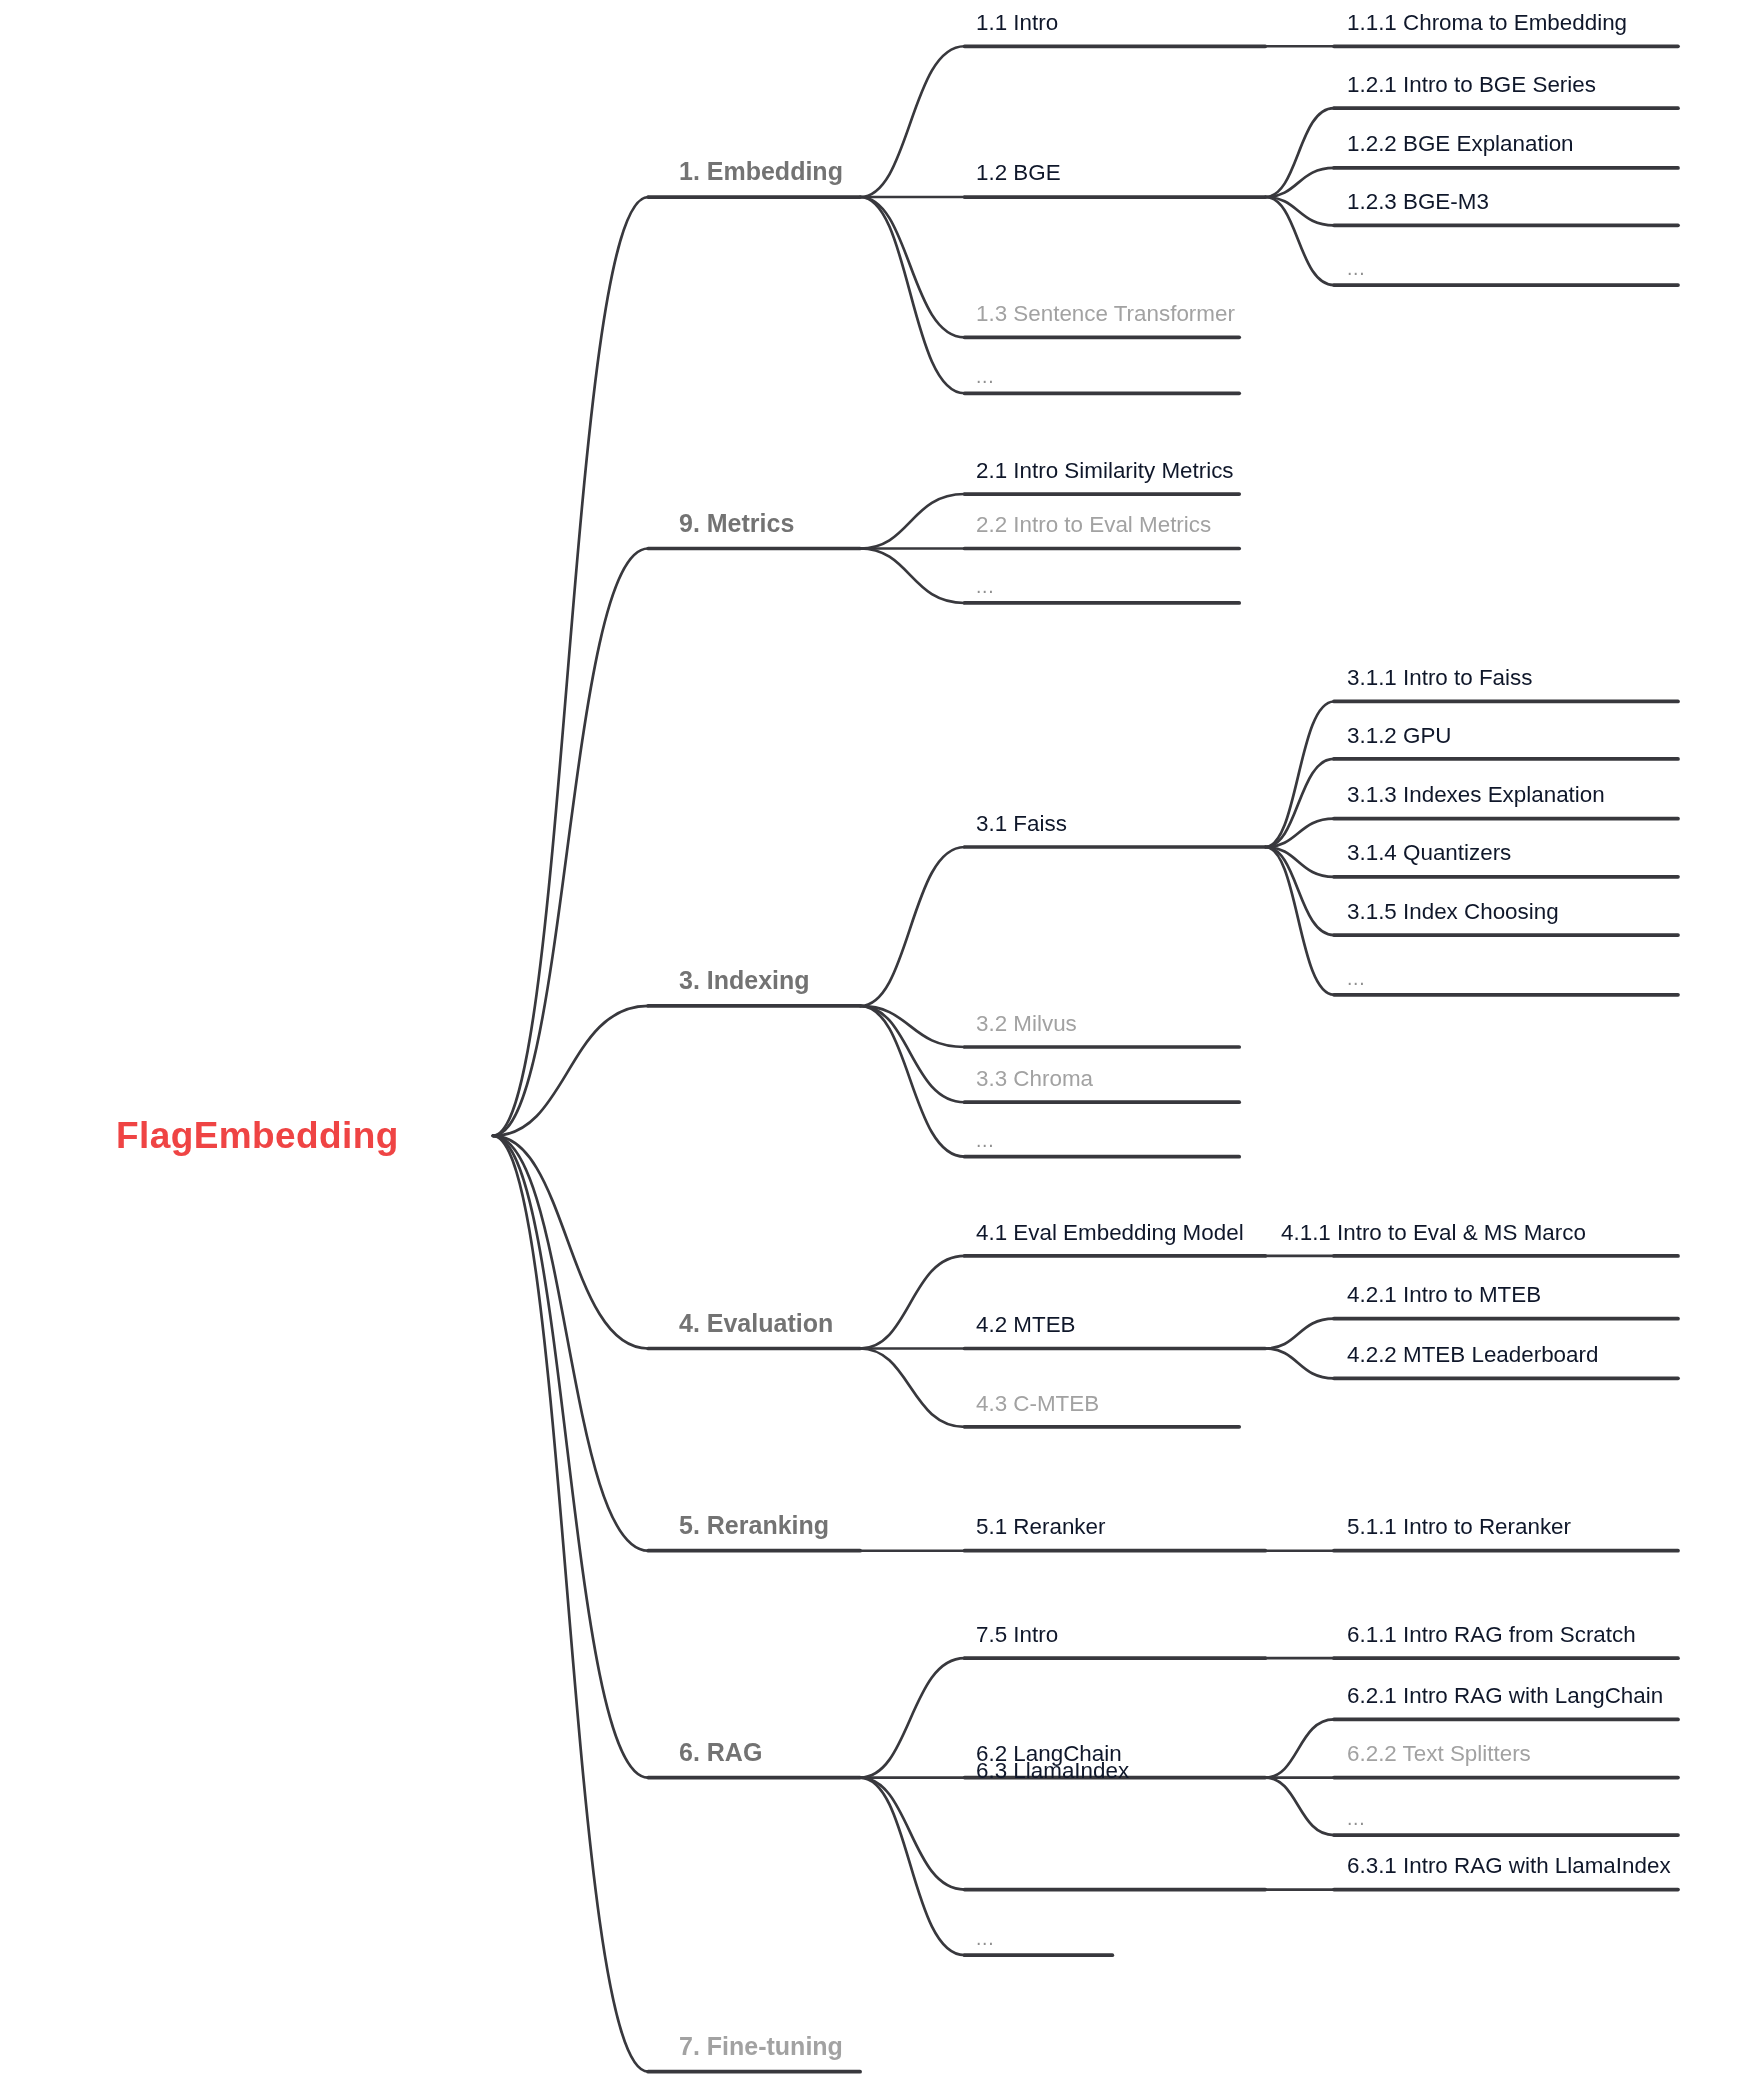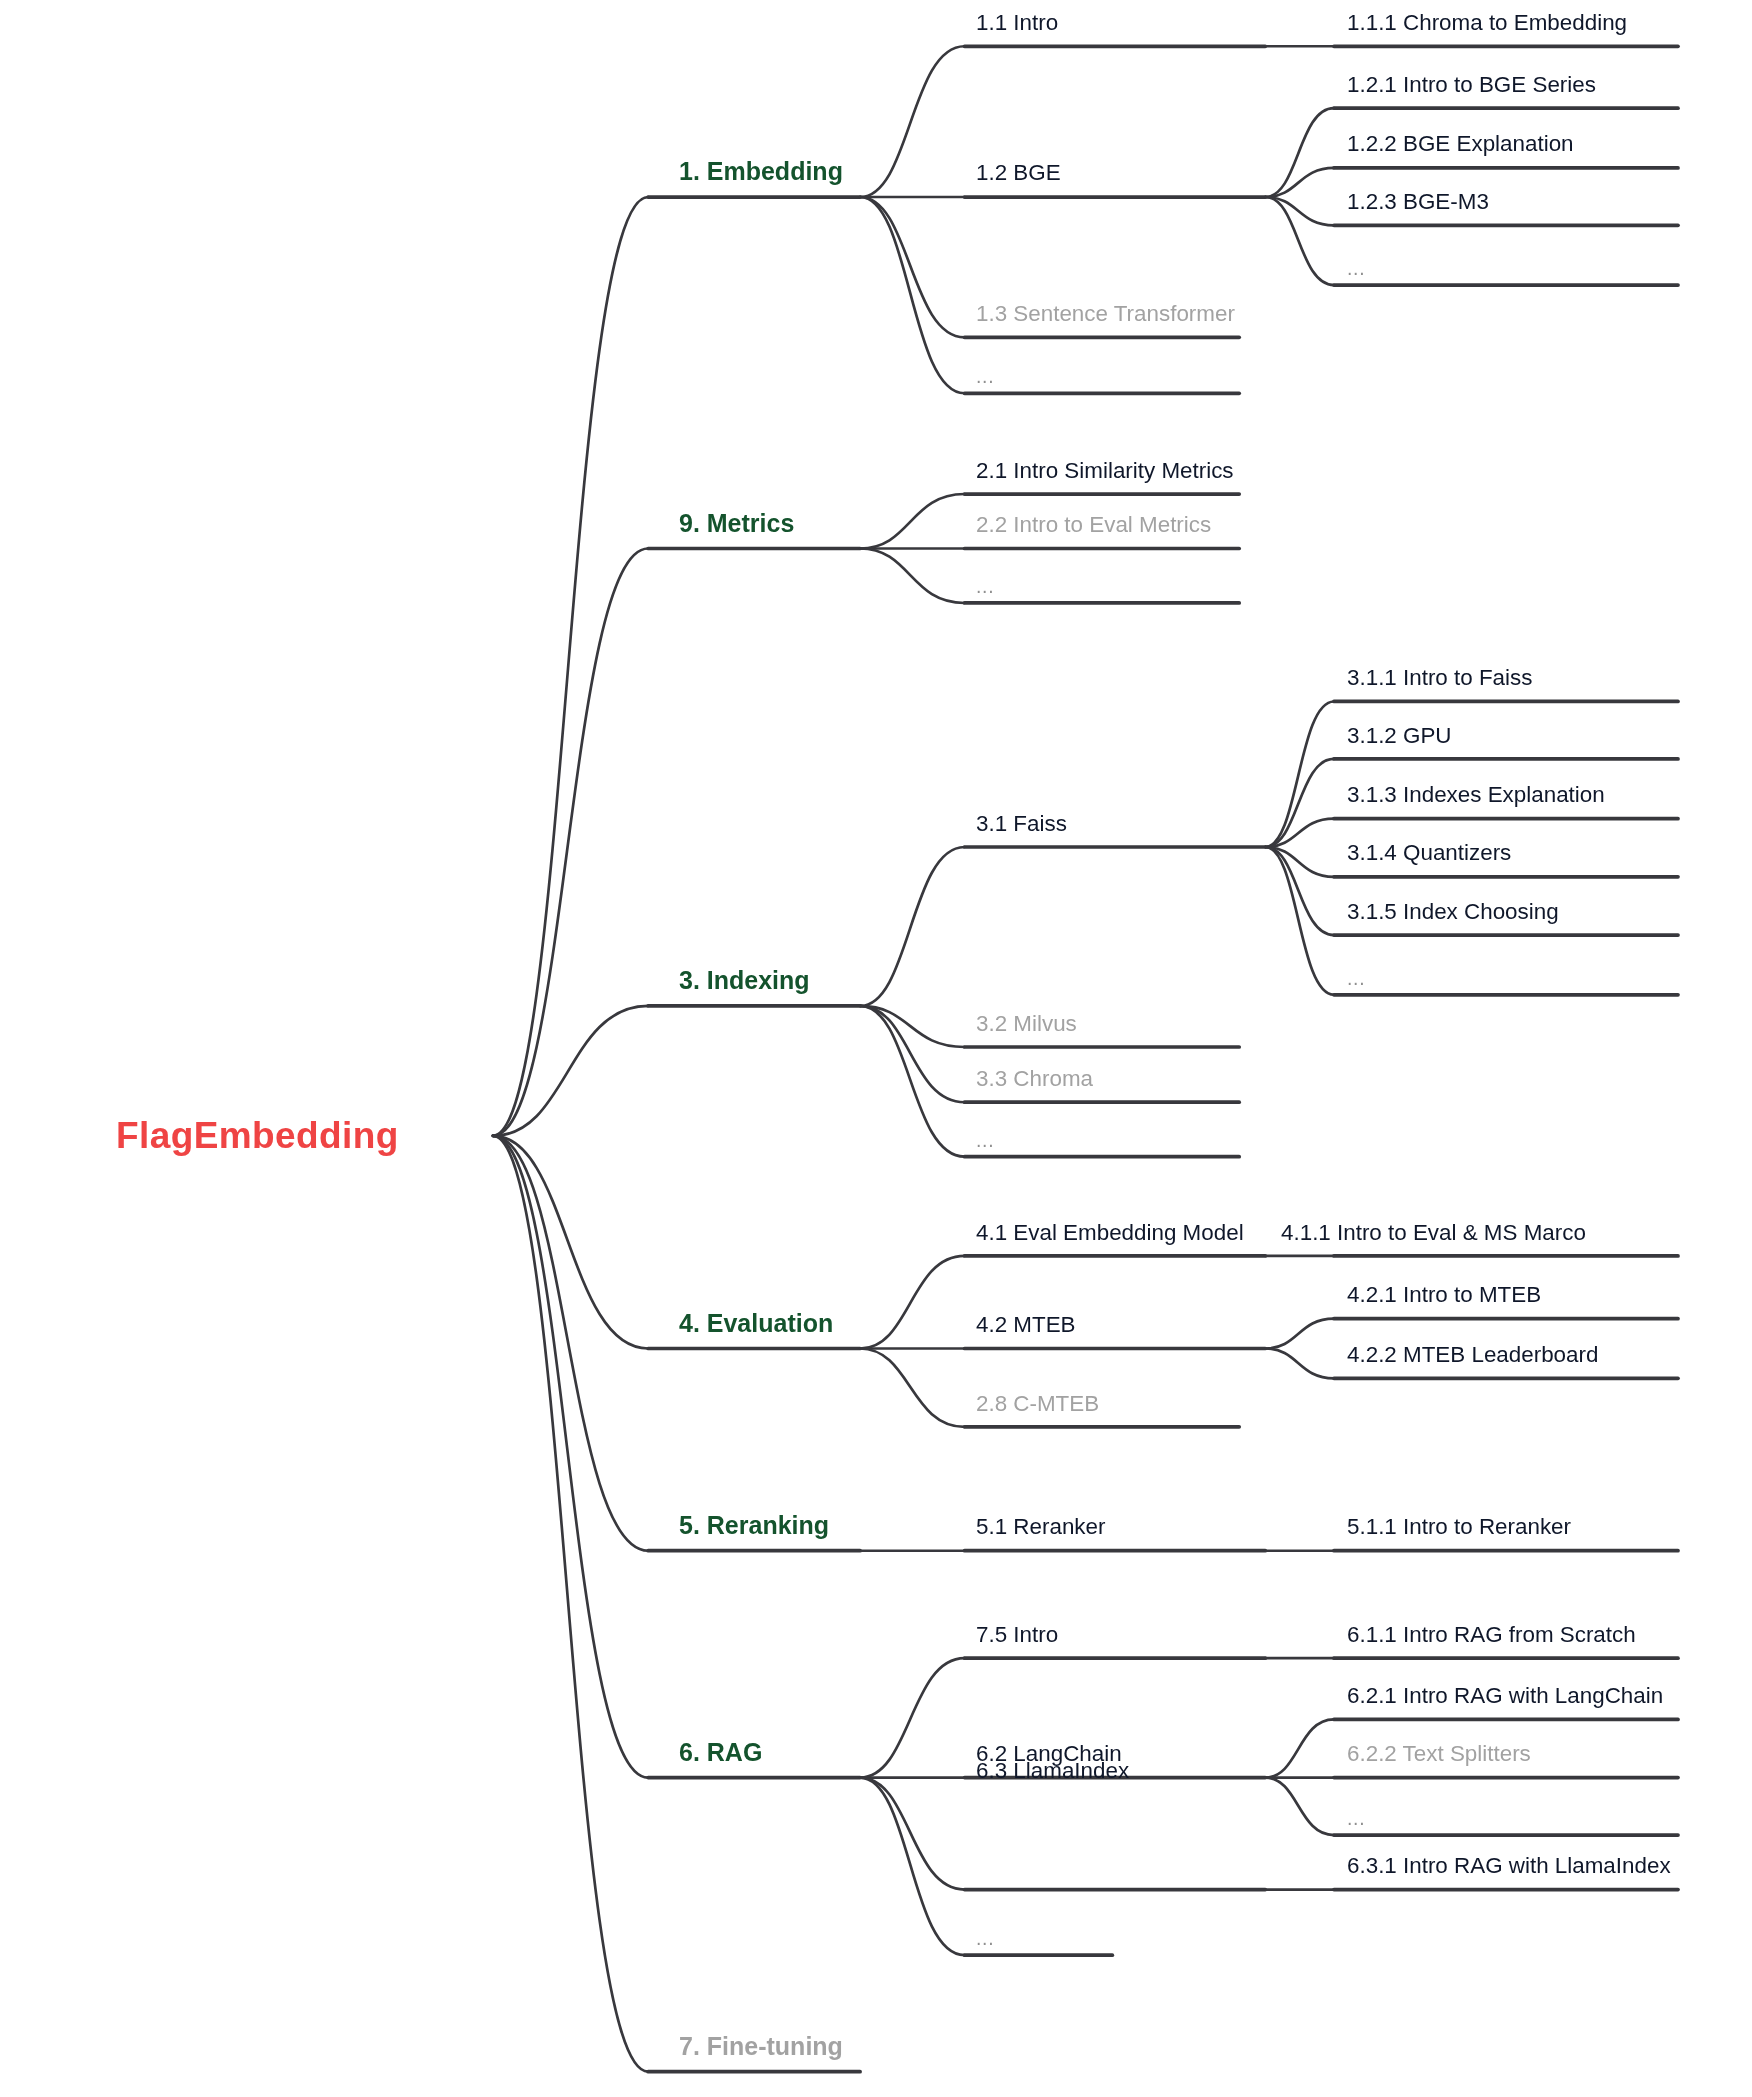--- a/index.html
+++ b/index.html
@@ -1,21 +1,21 @@
 <!DOCTYPE html>
 <html style="font-size:12px"><head>
 <meta charset="utf-8">
 <style>
   html,body{margin:0;padding:0;background:#ffffff;}
   #stage{position:relative;width:1753px;height:2097px;background:#ffffff;overflow:hidden;
          font-family:"Liberation Sans", sans-serif;}
   #links{position:absolute;left:0;top:0;}
   .lbl{position:absolute;white-space:nowrap;color:#333333;line-height:1.2;}
   .root{font-size:37px;font-weight:bold;letter-spacing:0.4px;color:#ef4444;}
-  .b{font-size:25px;font-weight:bold;color:#14532d;}
+  .b{font-size:25px;font-weight:bold;color:#737373;}
   .n{font-size:22.4px;color:#0f172a;}
   .dots{font-size:19.4px;color:#8f8f8f;letter-spacing:0.7px;}
   .muted{color:#a2a2a2;}
 </style>
 </head>
 <body>
 
 <div id="stage">
   <svg id="links" width="1753" height="2097" viewBox="0 0 2348 2810">
       <path d="M660,1522 C759.84,1522 759.84,264 868,264" fill="none" stroke="#38383d" stroke-width="3.6" stroke-linecap="round"></path>
@@ -131,21 +131,21 @@
   <div class="lbl n muted" style="left:976px;top:512px">2.2 Intro to Eval Metrics</div>
   <div class="lbl dots" style="left:976px;top:575px">...</div>
 
   <div class="lbl n" style="left:976px;top:811px">3.1 Faiss</div>
   <div class="lbl n muted" style="left:976px;top:1011px">3.2 Milvus</div>
   <div class="lbl n muted" style="left:976px;top:1066px">3.3 Chroma</div>
   <div class="lbl dots" style="left:976px;top:1129px">...</div>
 
   <div class="lbl n" style="left:976px;top:1220px">4.1 Eval Embedding Model</div>
   <div class="lbl n" style="left:976px;top:1312px">4.2 MTEB</div>
-  <div class="lbl n muted" style="left:976px;top:1391px">2.8 C-MTEB</div>
+  <div class="lbl n muted" style="left:976px;top:1391px">4.3 C-MTEB</div>
 
   <div class="lbl n" style="left:976px;top:1514px">5.1 Reranker</div>
 
   <div class="lbl n" style="left:976px;top:1622px">7.5 Intro</div>
   <div class="lbl n" style="left:976px;top:1741px">6.2 LangChain</div>
   <div class="lbl n" style="left:976px;top:1758px">6.3 LlamaIndex</div>
   <div class="lbl dots" style="left:976px;top:1927px">...</div>
 
   <div class="lbl n" style="left:1347px;top:9.7px">1.1.1 Chroma to Embedding</div>
   <div class="lbl n" style="left:1347px;top:72px">1.2.1 Intro to BGE Series</div>

